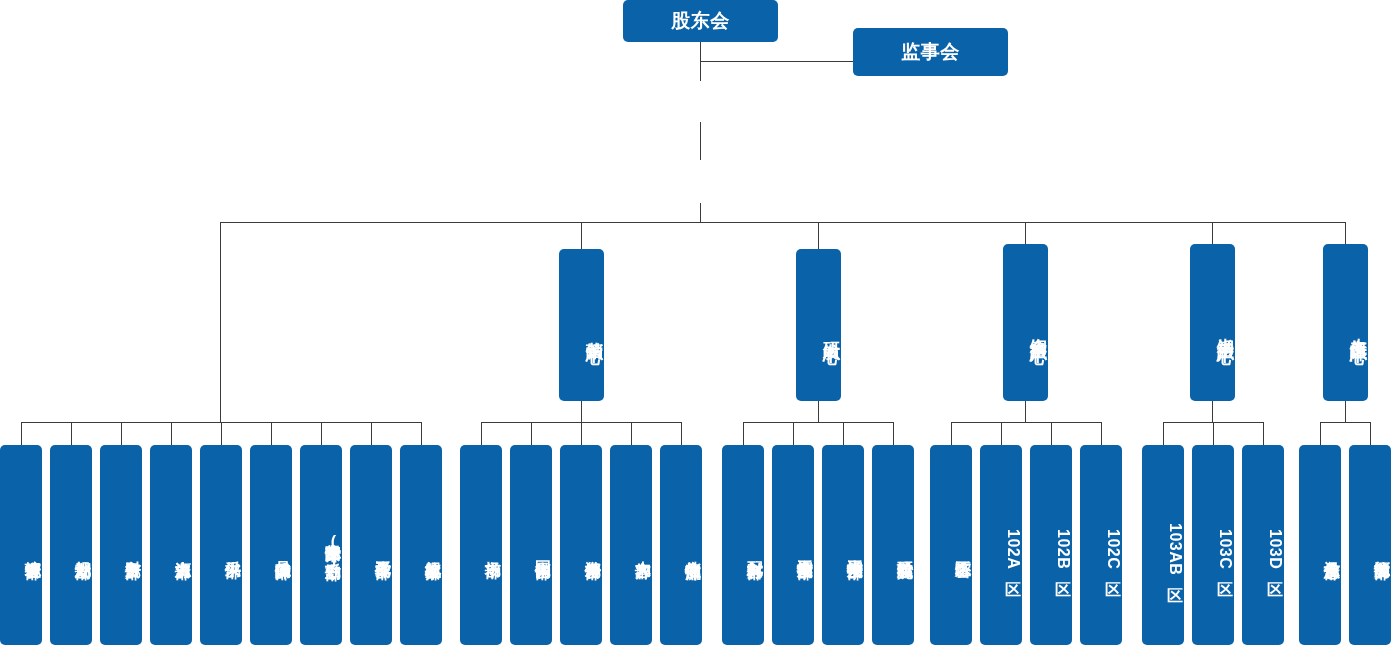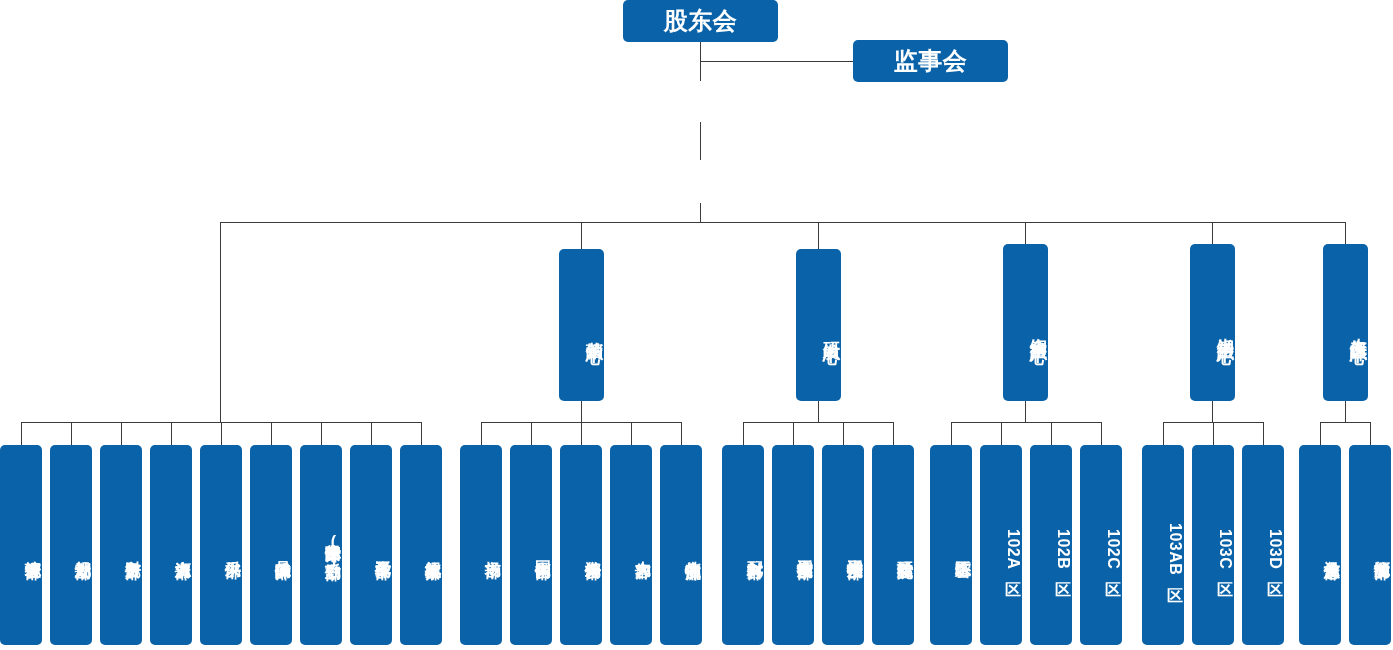--- a/index.html
+++ b/index.html
@@ -29,21 +29,21 @@
     font-weight:bold;
     display:flex;
     align-items:center;
     justify-content:center;
     box-sizing:border-box;
     text-align:center;
     line-height:1.12;
     letter-spacing:0.5px;
   }
   .node.top{
-    font-size:24px;
+    font-size:19px;
     text-align:center;
   }
   .node.vert{
     writing-mode:vertical-rl;
     text-orientation:upright;
     font-size:17px;
     letter-spacing:1px;
     align-items:flex-start;
     justify-content:center;
     padding-top:9px;
@@ -125,21 +125,21 @@
   <div class="line v" style="left:1213px;top:422px;height:23px;"></div>
   <div class="line v" style="left:1263px;top:422px;height:23px;"></div>
 
   <div class="line v" style="left:1345px;top:401px;height:21px;"></div>
   <div class="line h" style="left:1320px;top:422px;width:50px;"></div>
   <div class="line v" style="left:1320px;top:422px;height:23px;"></div>
   <div class="line v" style="left:1370px;top:422px;height:23px;"></div>
 
   <div class="node top" style="left:623px;top:0px;width:155px;height:42px;">股东会</div>
 
-  <div class="node top" style="left:853px;top:40px;width:155px;height:42px;">监事会</div>
+  <div class="node top" style="left:853px;top:28px;width:155px;height:48px;">监事会</div>
 
 
 
   <div class="node vert ctr" style="left:559px;top:249px;width:45px;height:152px;">营销中心</div>
 
   <div class="node vert ctr" style="left:796px;top:249px;width:45px;height:152px;">研发中心</div>
 
   <div class="node vert ctr" style="left:1003px;top:244px;width:45px;height:157px;">全钢生产中心</div>
 
   <div class="node vert ctr" style="left:1190px;top:244px;width:45px;height:157px;">半钢生产中心</div>

